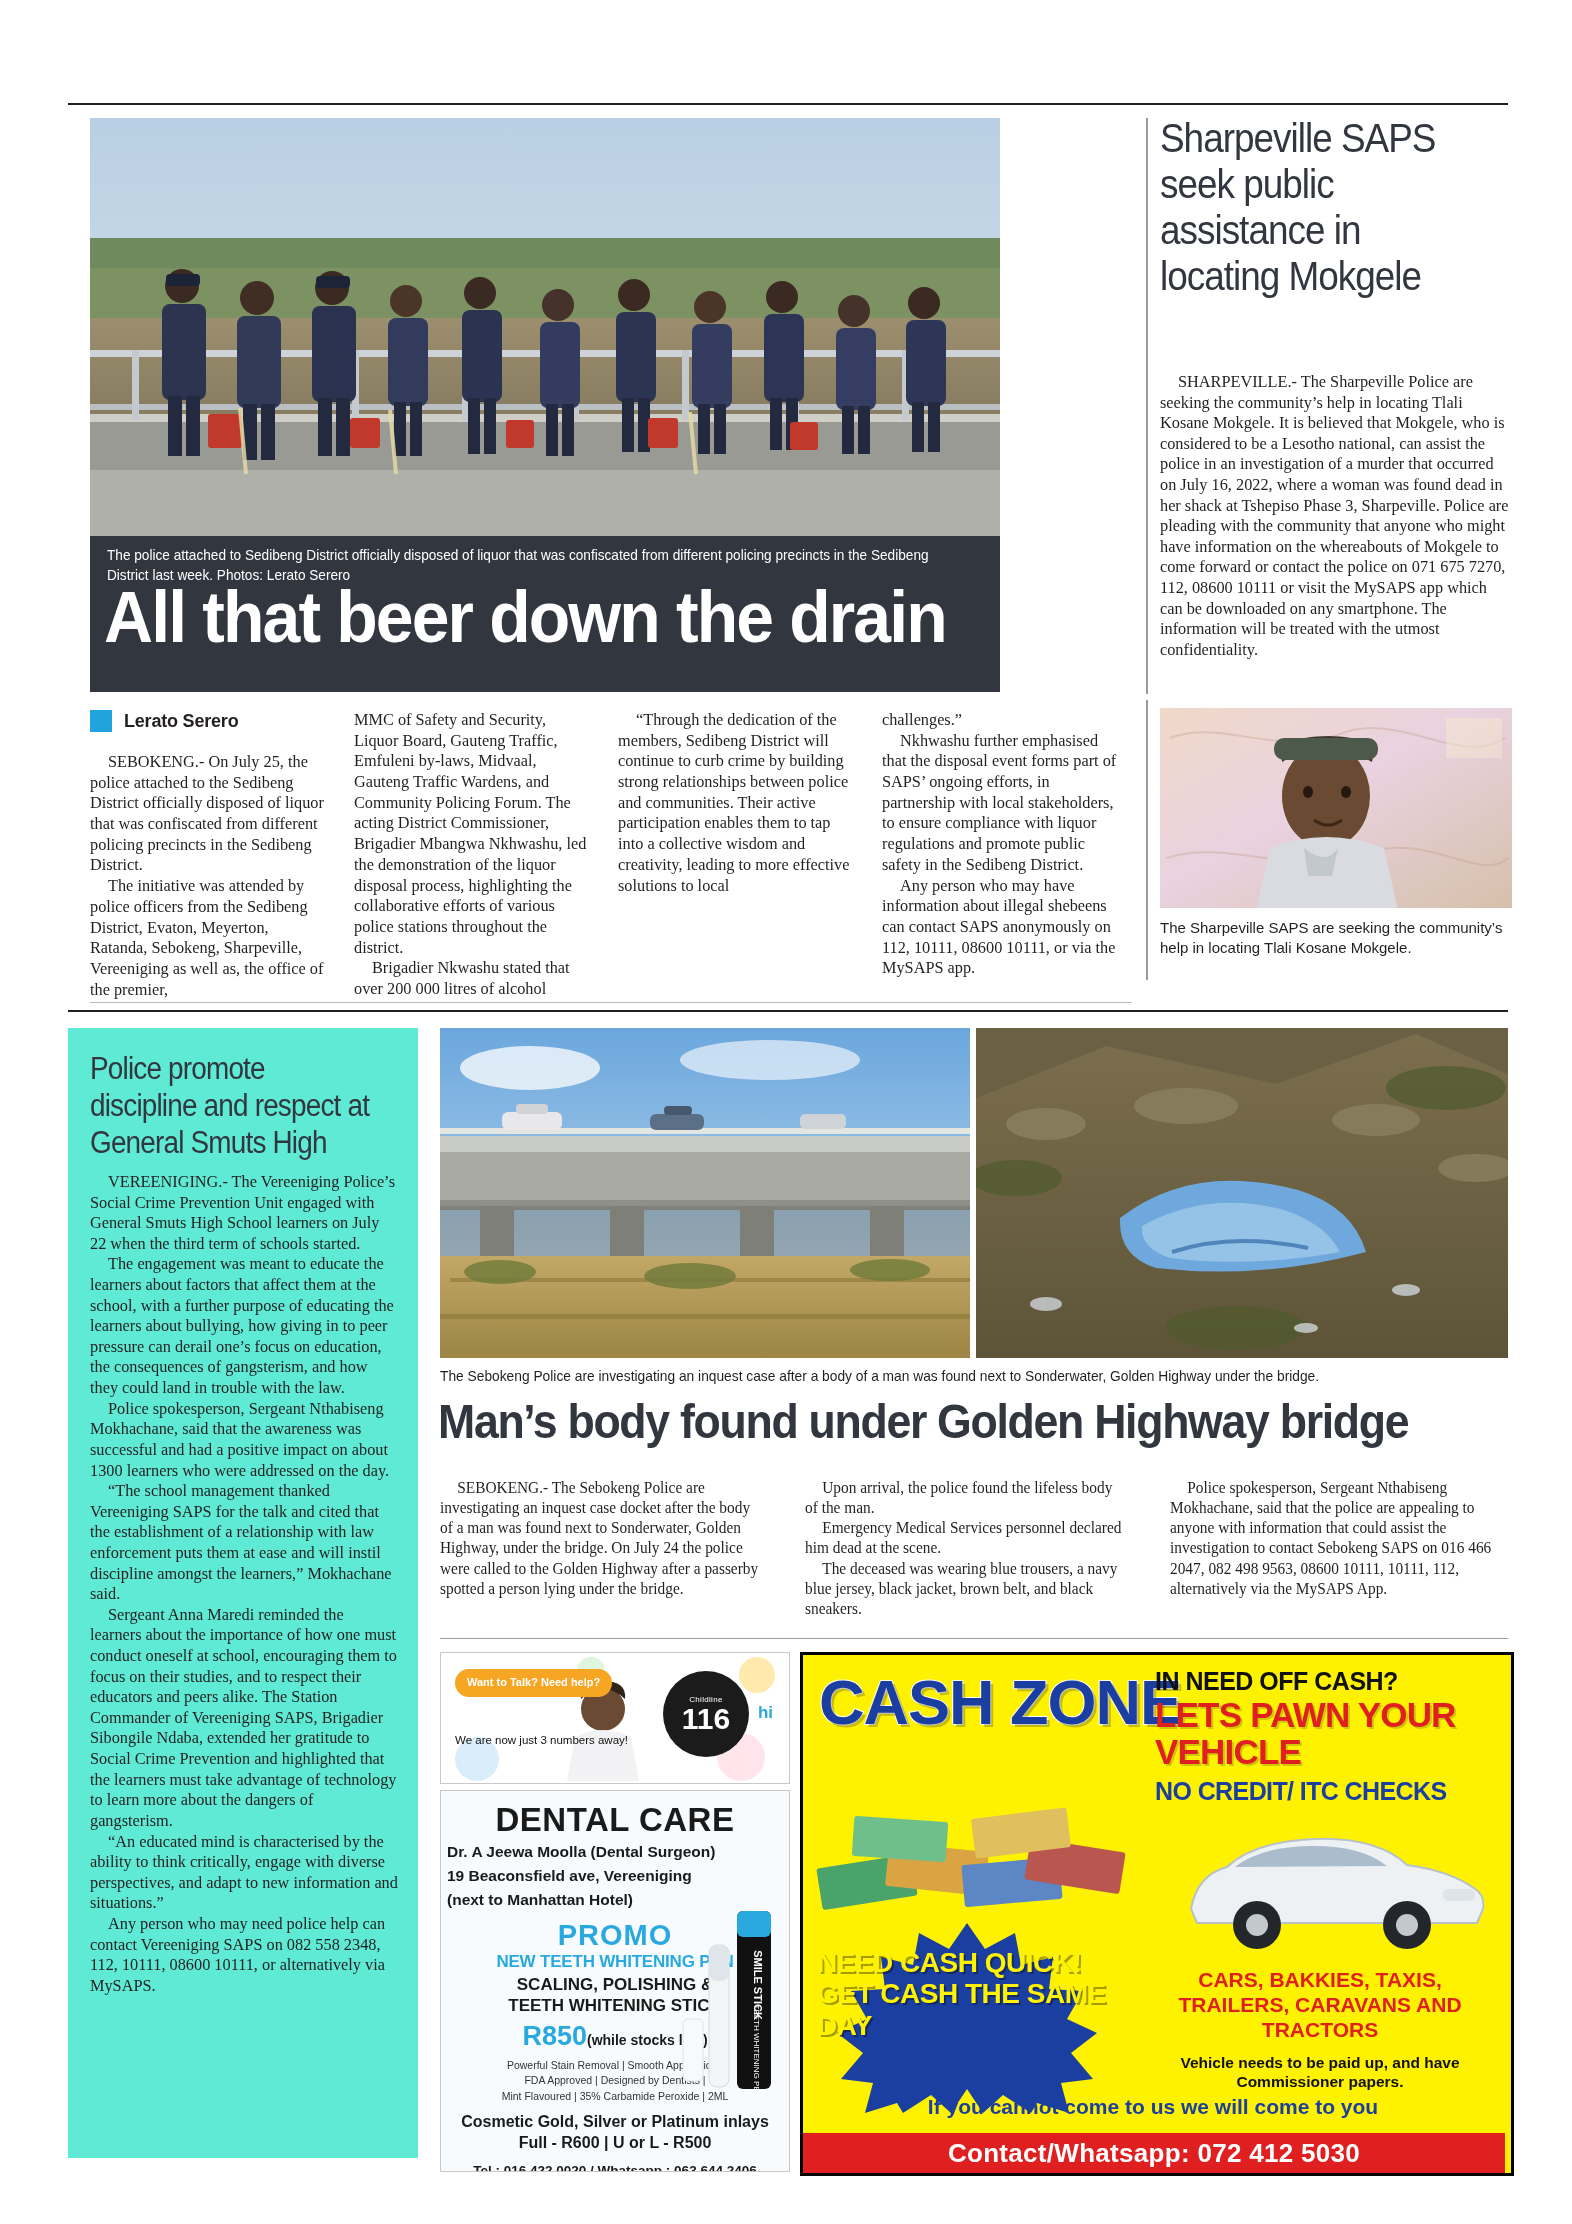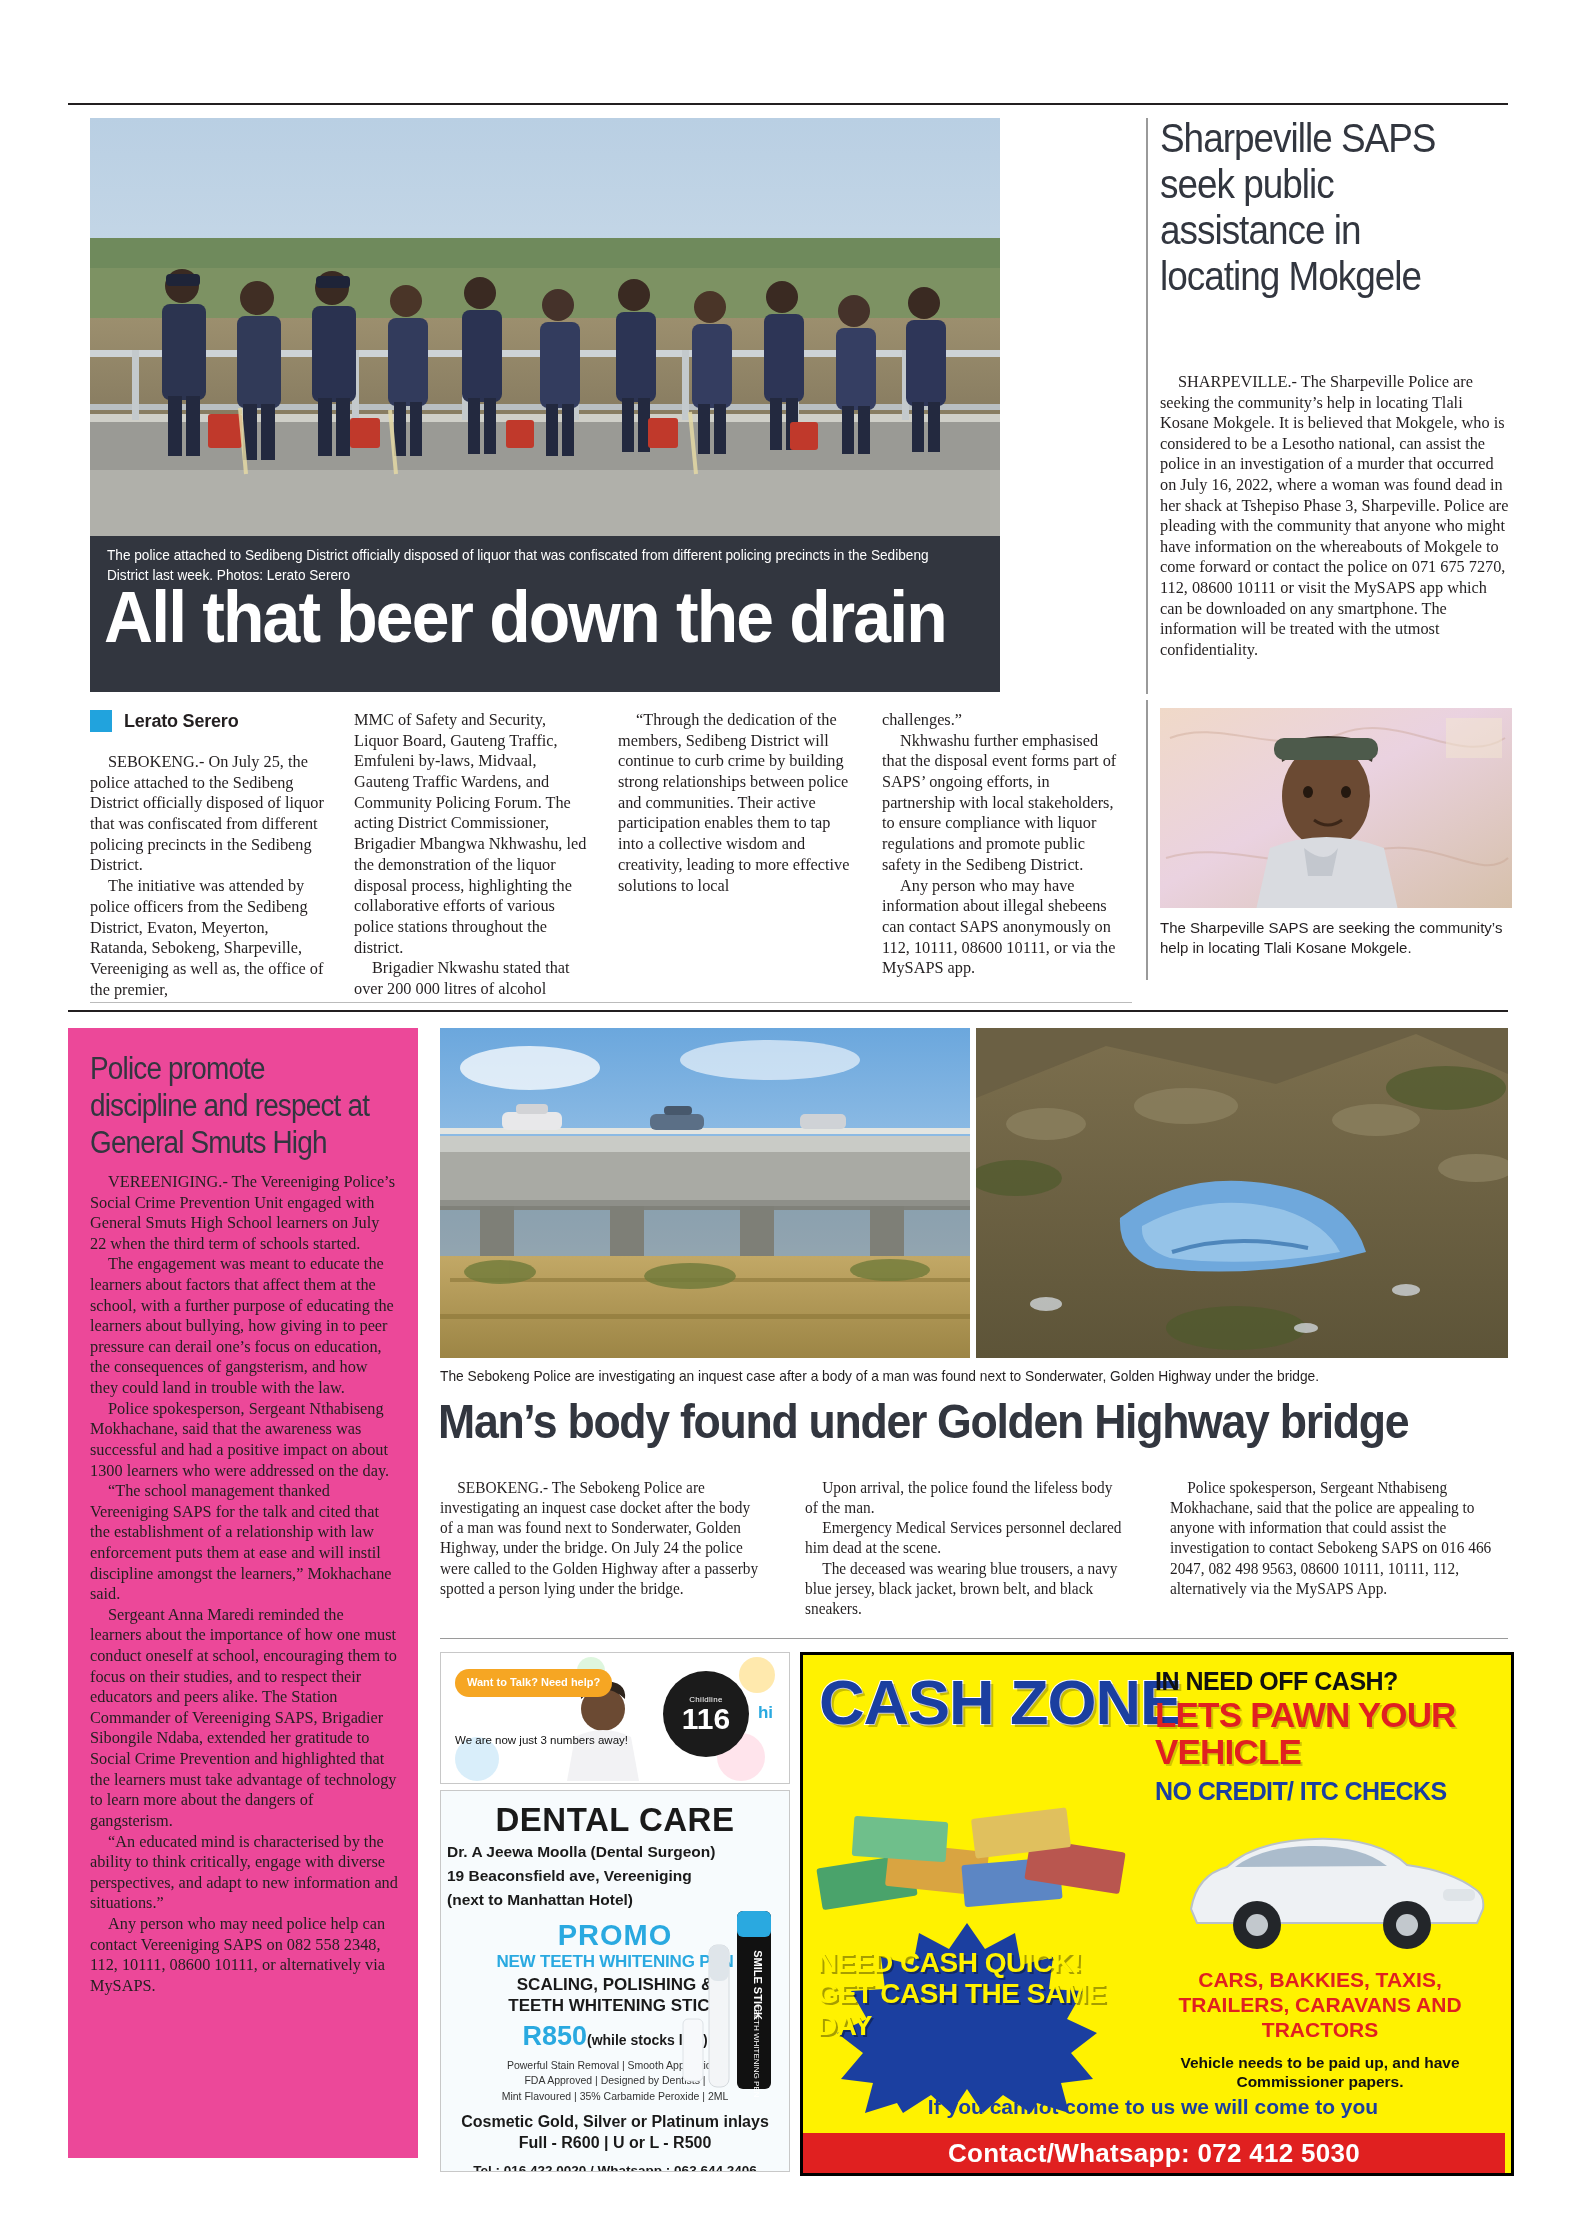--- a/index.html
+++ b/index.html
@@ -271,21 +271,21 @@
     background: #bbbbbb;
   }
 
   
   .grey-col {
     position: absolute;
     left: 68px;
     top: 1028px;
     width: 350px;
     height: 1130px;
-    background: #ec4899;
+    background: #5eead4;
   }
   .grey-head {
     position: absolute;
     left: 22px;
     top: 22px;
     width: 312px;
     font-family: "Liberation Sans", sans-serif;
     font-weight: 400;
     font-size: 31px;
     line-height: 1.2;

